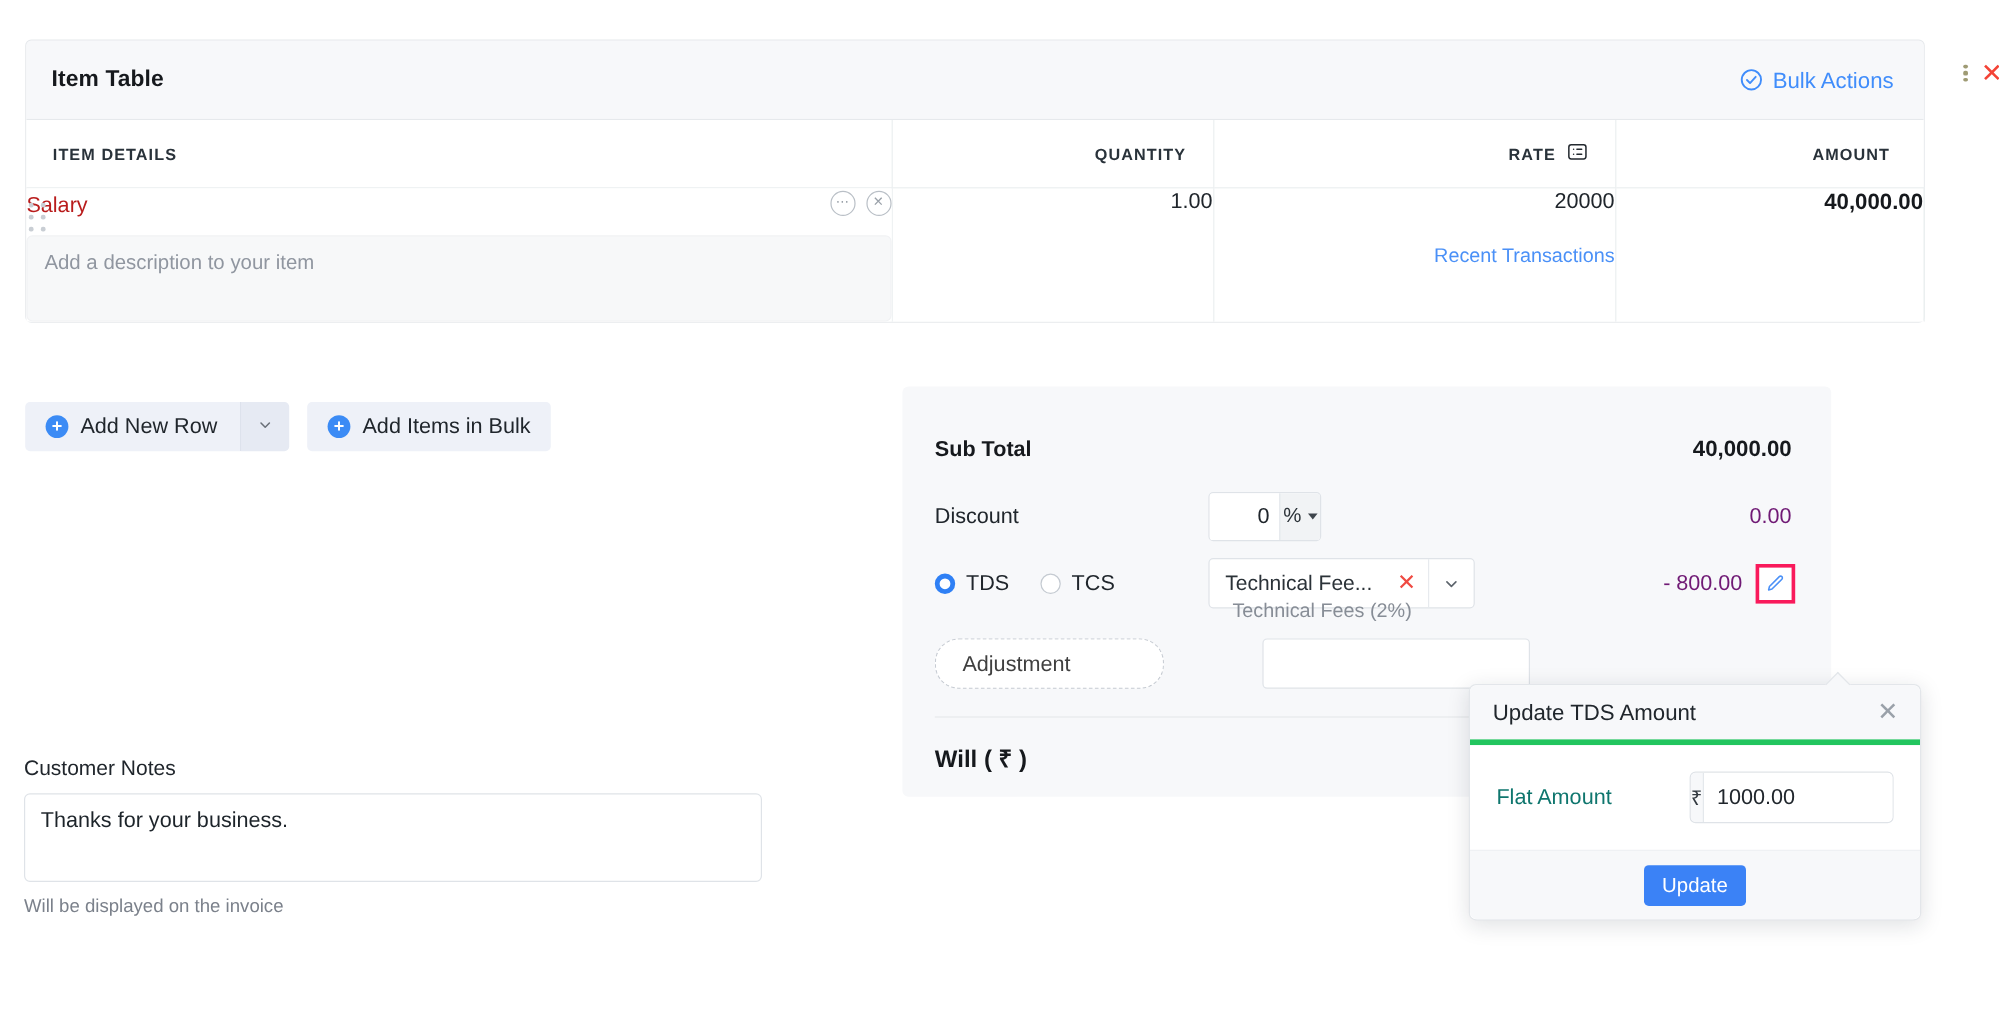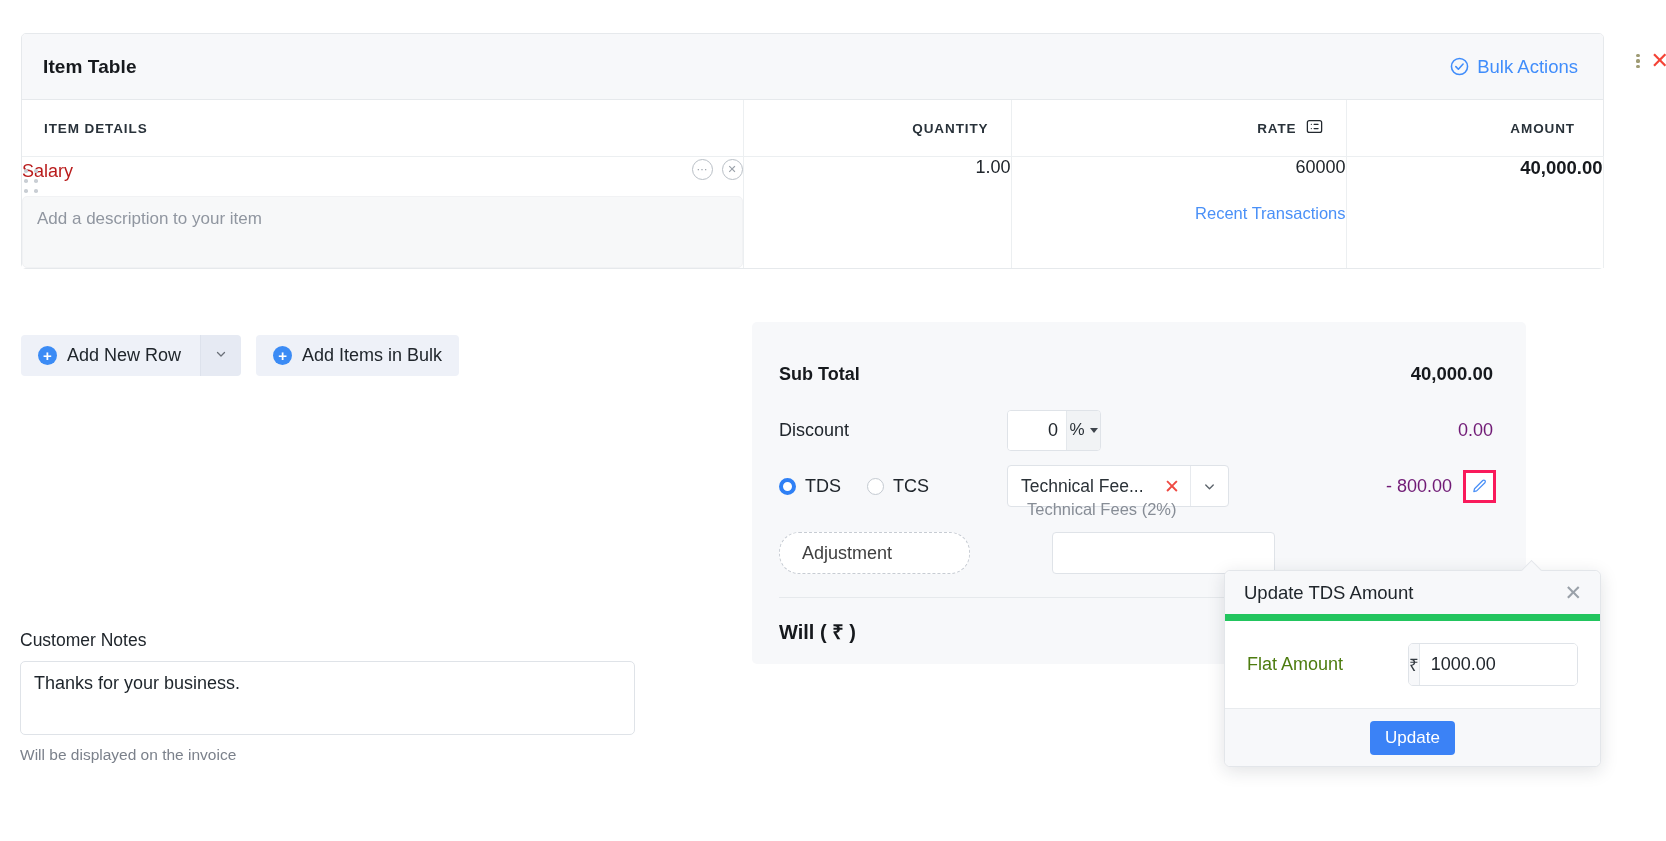--- a/index.html
+++ b/index.html
@@ -316,34 +316,34 @@
     top: -8px; left: 299px;
     width: 15px; height: 15px;
     background: #f7f8fa;
     border-left: 1px solid #e3e6ea;
     border-top: 1px solid #e3e6ea;
     transform: rotate(45deg);
   }
   .pop-head {
     height: 50px;
     background: #f7f8fa;
-    border-bottom: 7px solid #22c55e;
+    border-bottom: 5px solid #22c55e;
     border-radius: 6px 6px 0 0;
     display: flex; align-items: center; justify-content: space-between;
     padding: 0 18px 0 19px;
     position: relative;
     text-align: center;
   }
   .pop-title { font-size: 18.5px; color: #20262c; }
   .pop-close { color: #9aa1a9; font-size: 21px; cursor: pointer; line-height: 1;}
   .pop-body {
     padding: 22px 22px 22px 22px;
     display: flex; align-items: center;
   }
-  .pop-field-label { font-size: 18px; color: #4d7c0f; flex: 1; }
+  .pop-field-label { font-size: 18px; color: #0f766e; flex: 1; }
   .amt-group {
     display: flex; align-items: stretch;
     border: 1px solid #dfe3e8; border-radius: 5px;
     height: 43px; width: 170px; overflow: hidden; background: #fff;
   }
   .amt-prefix {
     width: 38px;
     background: #f7f8fa;
     border-right: 1px solid #e4e8ec;
     display: flex; align-items: center; justify-content: center;
@@ -427,21 +427,21 @@
               <div class="item-name">Salary</div>
               <div class="name-icons">
                 <div class="circ-icon">⋯</div>
                 <div class="circ-icon">✕</div>
               </div>
             </div>
             <div class="desc-box">Add a description to your item</div>
           </td>
           <td class="cell-qty">1.00</td>
           <td class="cell-rate">
-            <div>60000</div>
+            <div>20000</div>
             <div class="recent-tx">Recent Transactions</div>
           </td>
           <td class="cell-amount">
             <span>40,000.00</span>
             <div class="row-tools">
               <div class="kebab">
                   <i></i>
                   <i></i>
                   <i></i>
                 </div>

